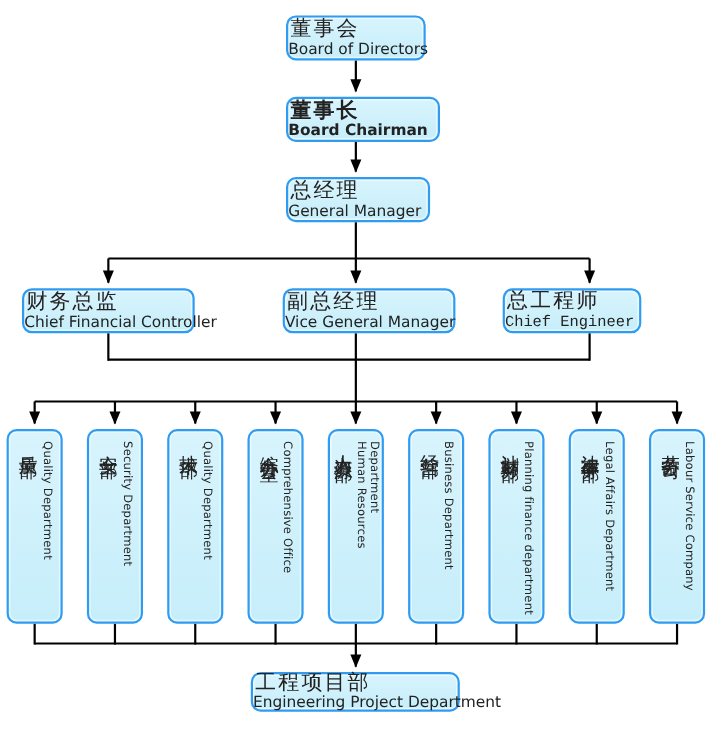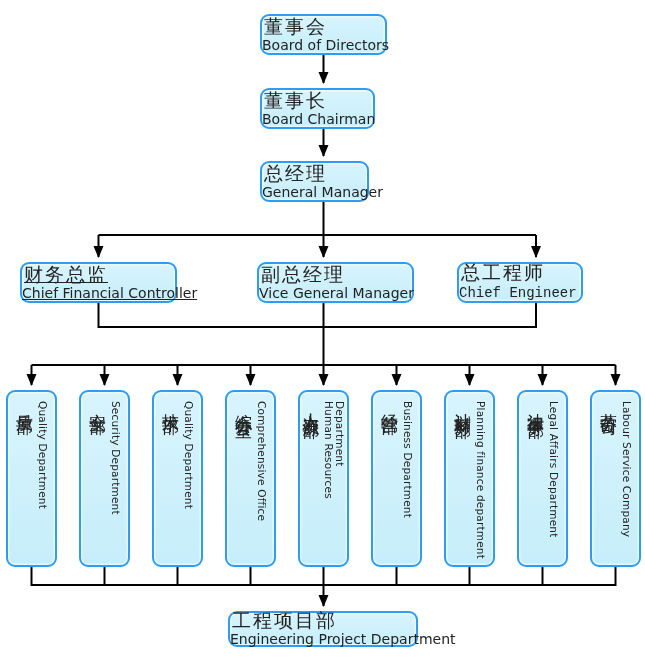--- a/index.html
+++ b/index.html
@@ -92,31 +92,31 @@
 
       <line x1="323.5" y1="585" x2="323.5" y2="606" marker-end="url(#arw)"></line>
     </g>
   </svg>
 
   <div class="hbox" style="left:260px;top:14px;width:127px;height:41px;">
     <span class="zh">董事会</span>
     <span class="en">Board of Directors</span>
   </div>
 
-  <div class="hbox" style="left:260px;top:88px;width:115px;height:41px;">
+  <div class="hbox" style="left:260px;top:88px;width:140px;height:41px;font-weight:bold;">
     <span class="zh">董事长</span>
     <span class="en">Board Chairman</span>
   </div>
 
-  <div class="hbox" style="left:260px;top:161px;width:109px;height:41px;">
+  <div class="hbox" style="left:260px;top:161px;width:131px;height:41px;">
     <span class="zh">总经理</span>
     <span class="en">General Manager</span>
   </div>
 
-  <div class="hbox" style="left:20px;top:262px;width:157px;height:41px;text-decoration:underline;">
+  <div class="hbox" style="left:20px;top:262px;width:157px;height:41px;">
     <span class="zh">财务总监</span>
     <span class="en">Chief Financial Controller</span>
   </div>
 
   <div class="hbox" style="left:257px;top:262px;width:157px;height:41px;">
     <span class="zh">副总经理</span>
     <span class="en">Vice General Manager</span>
   </div>
 
   <div class="hbox" style="left:457px;top:262px;width:126px;height:41px;font-family:Liberation Mono, monospace;">

